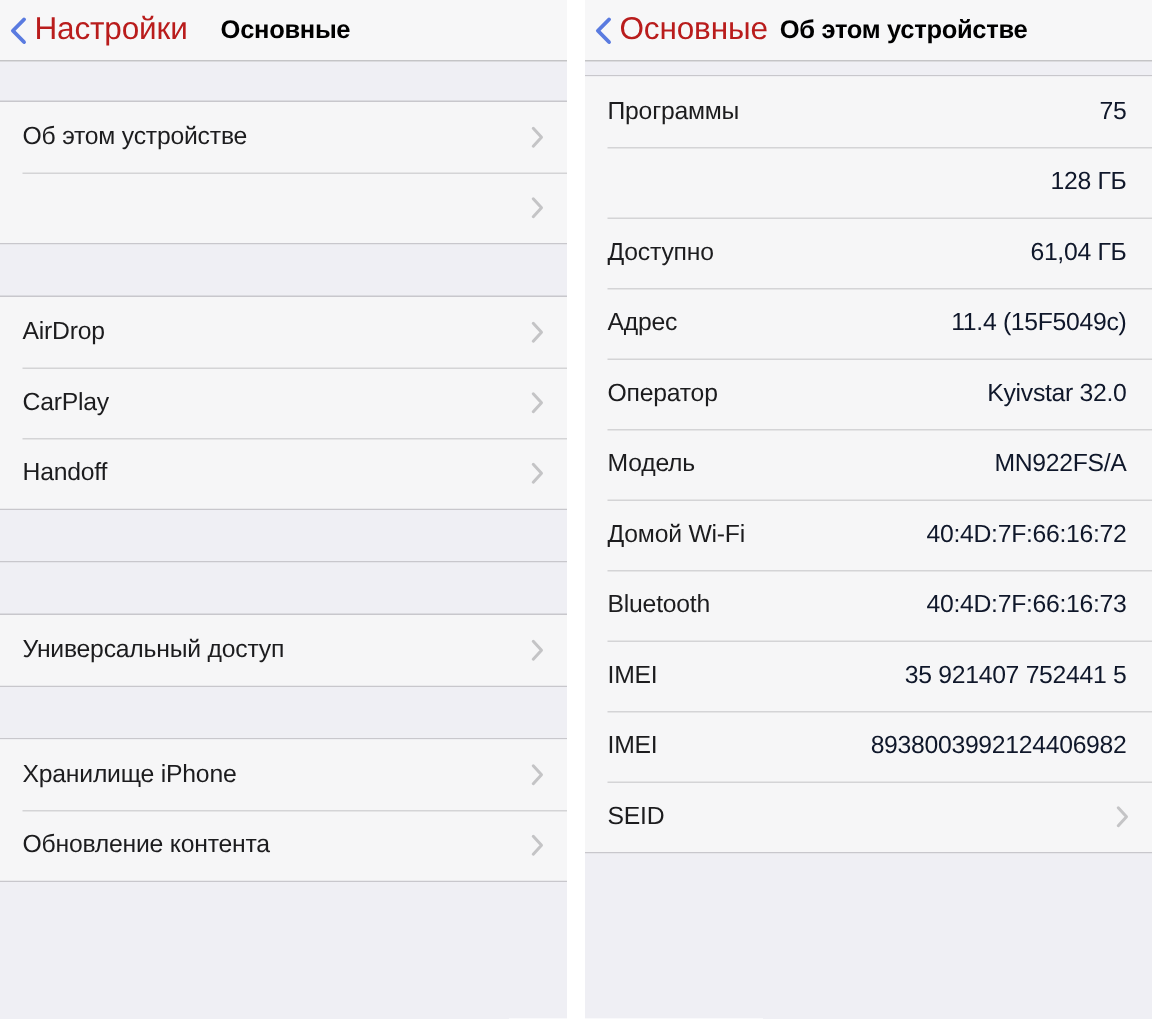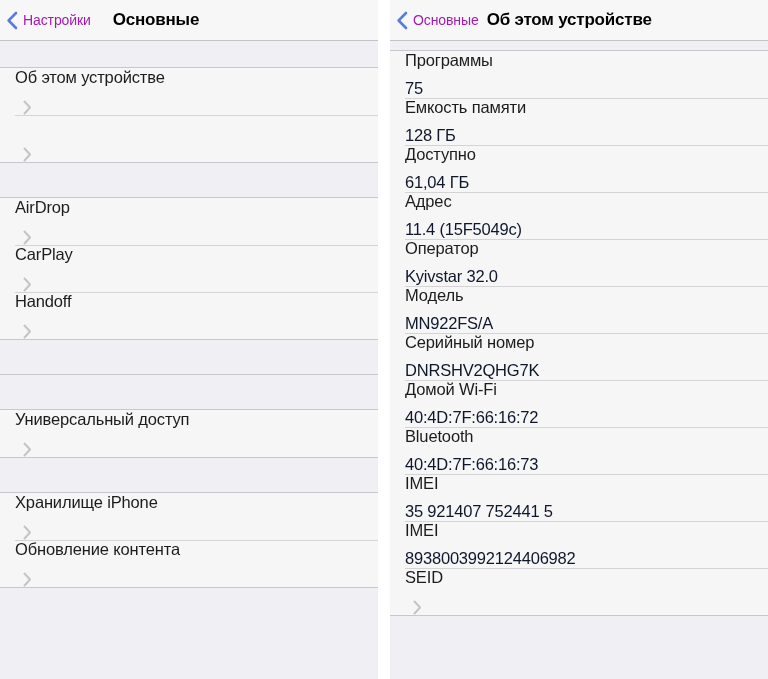--- a/index.html
+++ b/index.html
@@ -39,22 +39,22 @@
     background: #f7f7f8;
     border-bottom: 1px solid #c4c4c6;
     display: flex;
     align-items: center;
     position: relative;
     box-sizing: border-box;
   }
   .back {
     display: flex;
     align-items: center;
-    color: #a21caf;
-    font-size: 14px;
+    color: #b91c1c;
+    font-size: 21px;
     padding-left: 6px;
     cursor: pointer;
     white-space: nowrap;
     letter-spacing: -0.1px;
   }
   .back .chev {
     display: inline-block;
     width: 12px;
     height: 19px;
     margin-right: 5px;
@@ -84,27 +84,27 @@
   .sec-gap.no-border { border-bottom: none; }
   .group {
     background: #f6f6f7;
     border-top: 1px solid #c8c7cc;
     border-bottom: 1px solid #c8c7cc;
   }
   .group.no-top { border-top: none; }
   .row {
     height: 47px;
     display: flex;
+    align-items: center;
     padding-left: 15px;
     padding-right: 15px;
     box-sizing: border-box;
     position: relative;
     background: #f6f6f7;
     cursor: default;
-    flex-direction: column;
   }
   .row + .row::before {
     content: "";
     position: absolute;
     left: 15px;
     right: 0;
     top: 0;
     height: 1px;
     background: #d4d4d6;
   }
@@ -265,21 +265,20 @@
 
       <div class="group no-top">
 
         <div class="row">
           <span class="row-label">Программы</span>
           <span class="row-spacer"></span>
           <span class="row-value">75</span>
         </div>
 
         <div class="row">
-          <span class="row-label">Емкость памяти</span>
           <span class="row-spacer"></span>
           <span class="row-value">128 ГБ</span>
         </div>
 
         <div class="row">
           <span class="row-label">Доступно</span>
           <span class="row-spacer"></span>
           <span class="row-value">61,04 ГБ</span>
         </div>
 
@@ -294,25 +293,20 @@
           <span class="row-spacer"></span>
           <span class="row-value">Kyivstar 32.0</span>
         </div>
 
         <div class="row">
           <span class="row-label">Модель</span>
           <span class="row-spacer"></span>
           <span class="row-value">MN922FS/A</span>
         </div>
 
-        <div class="row">
-          <span class="row-label">Серийный номер</span>
-          <span class="row-spacer"></span>
-          <span class="row-value">DNRSHV2QHG7K</span>
-        </div>
 
         <div class="row">
           <span class="row-label">Домой Wi-Fi</span>
           <span class="row-spacer"></span>
           <span class="row-value">40:4D:7F:66:16:72</span>
         </div>
 
         <div class="row">
           <span class="row-label">Bluetooth</span>
           <span class="row-spacer"></span>

